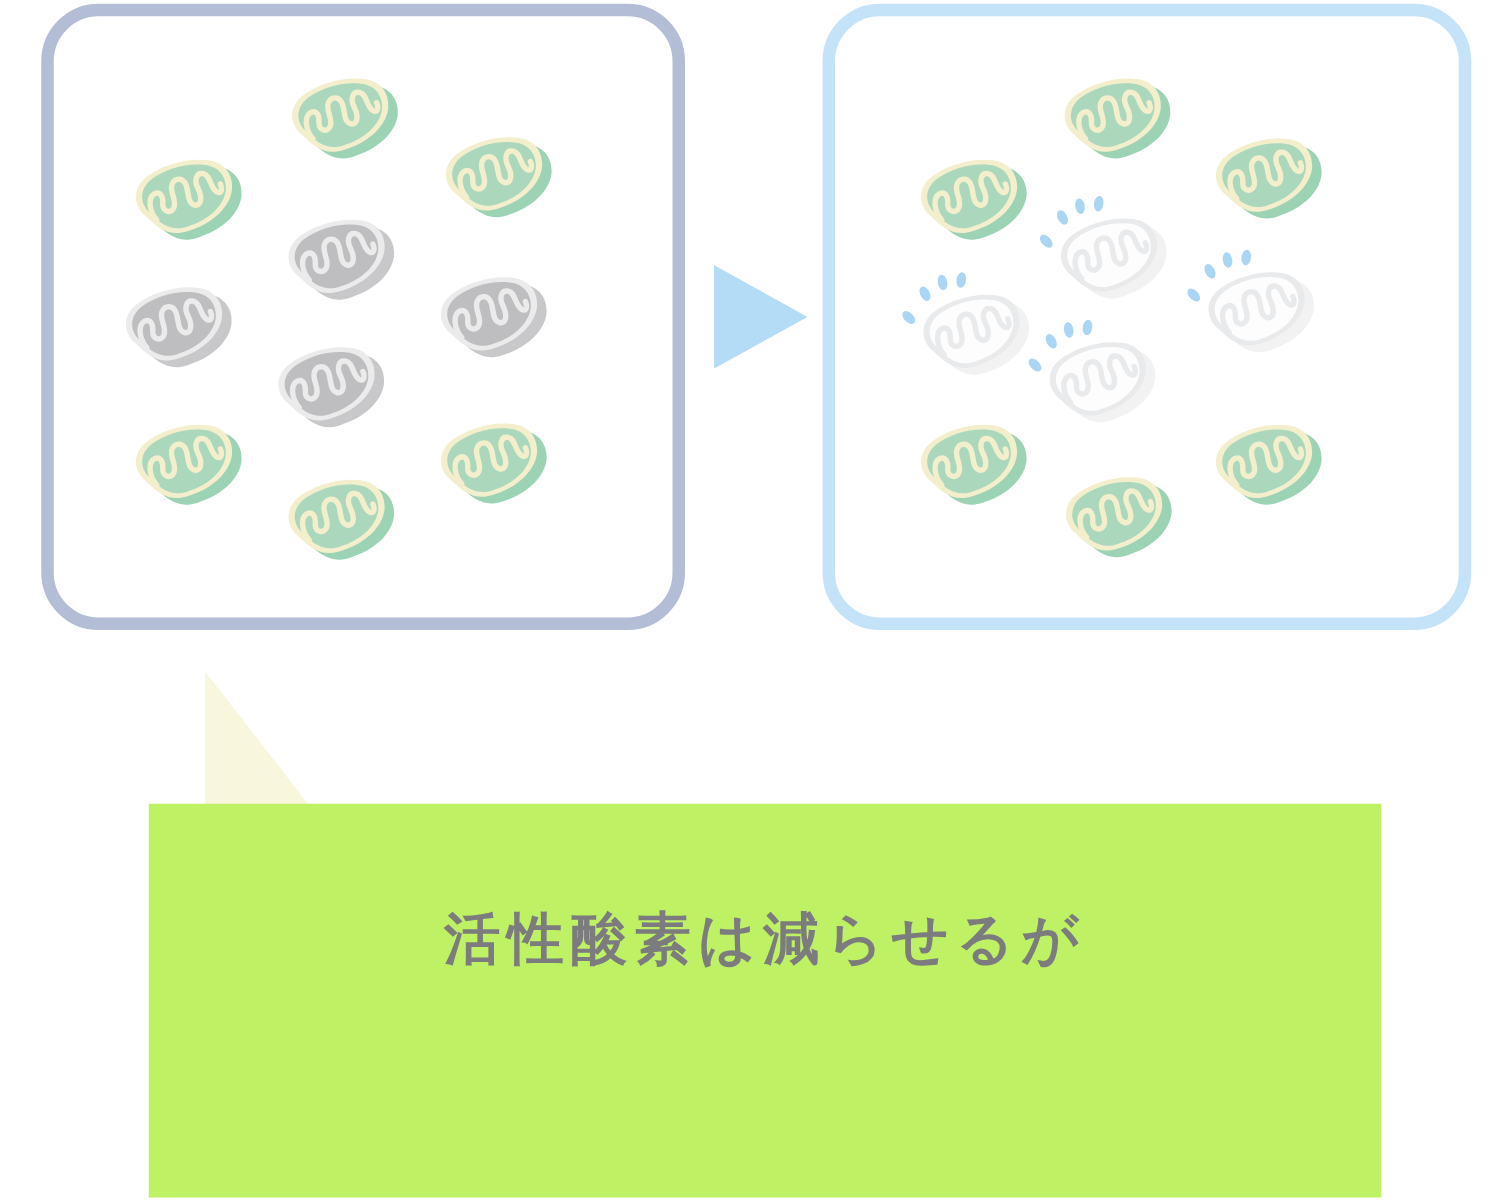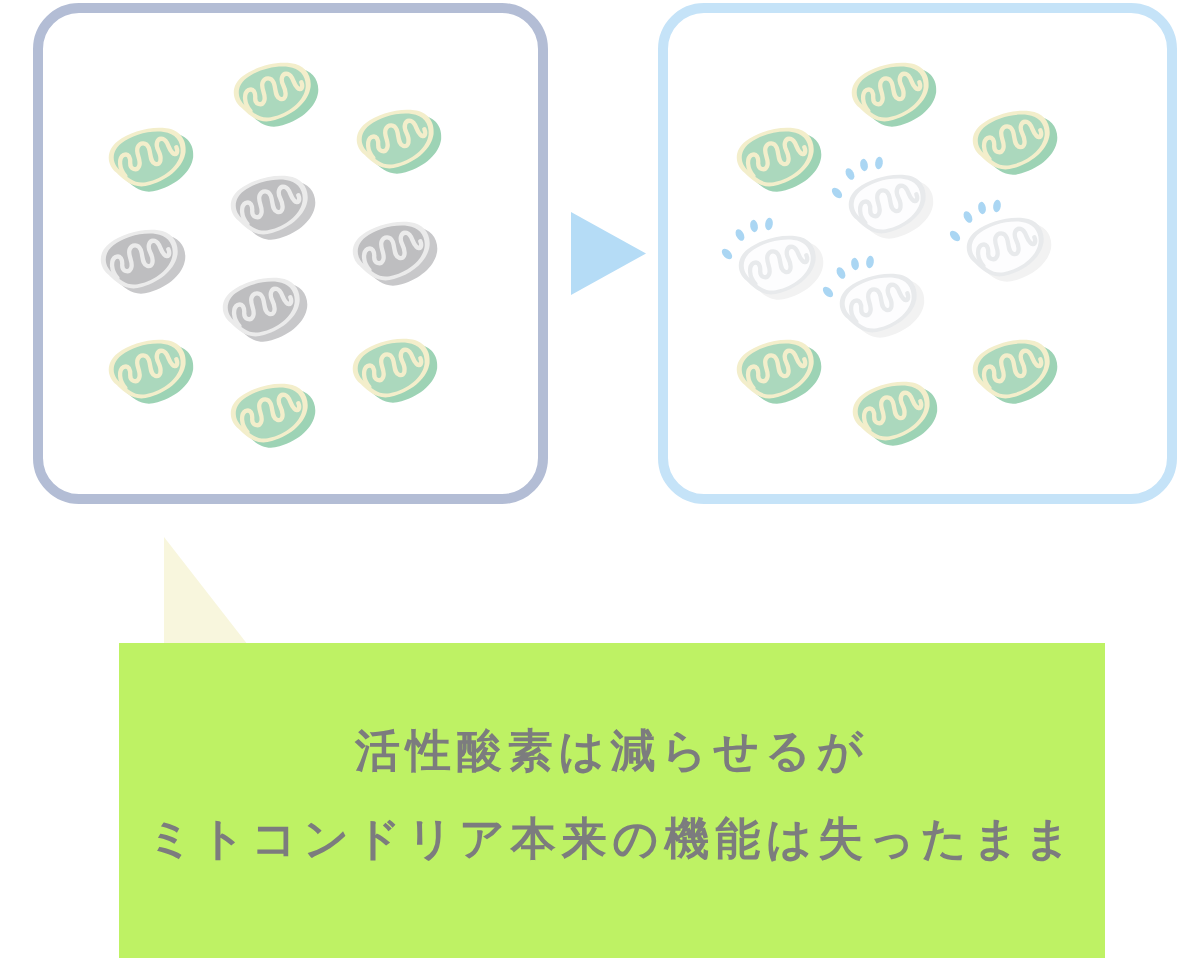--- a/index.html
+++ b/index.html
@@ -183,15 +183,14 @@
         <use href="#mitoShape"></use>
       </svg>
     </div>
   </div>
 
 <div class="bubble-tail" style="background: rgb(248, 246, 221);"></div>
 
 <div class="bubble" style="background: #bef264; color: rgb(124, 124, 126);">
   <div class="caption-text">
     <div>活性酸素は減らせるが</div>
-    <div>ミトコンドリア本来の機能は失ったまま</div>
   </div>
 </div>
 
 </body></html>

